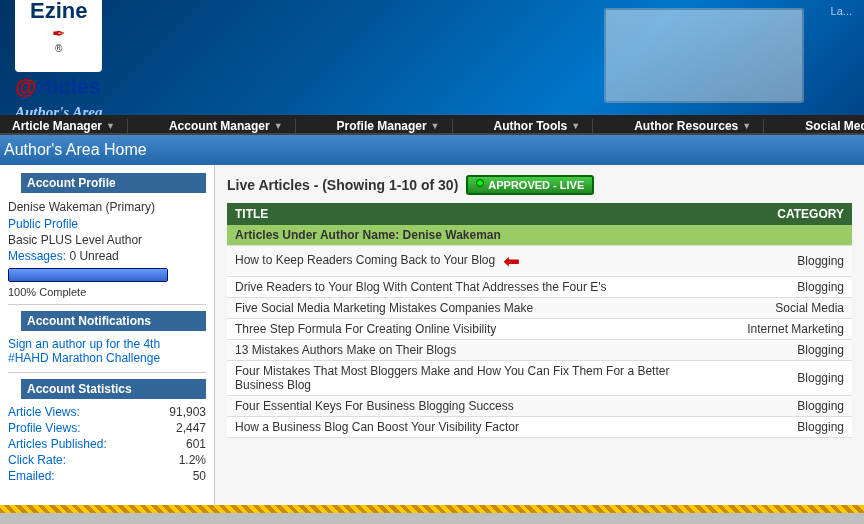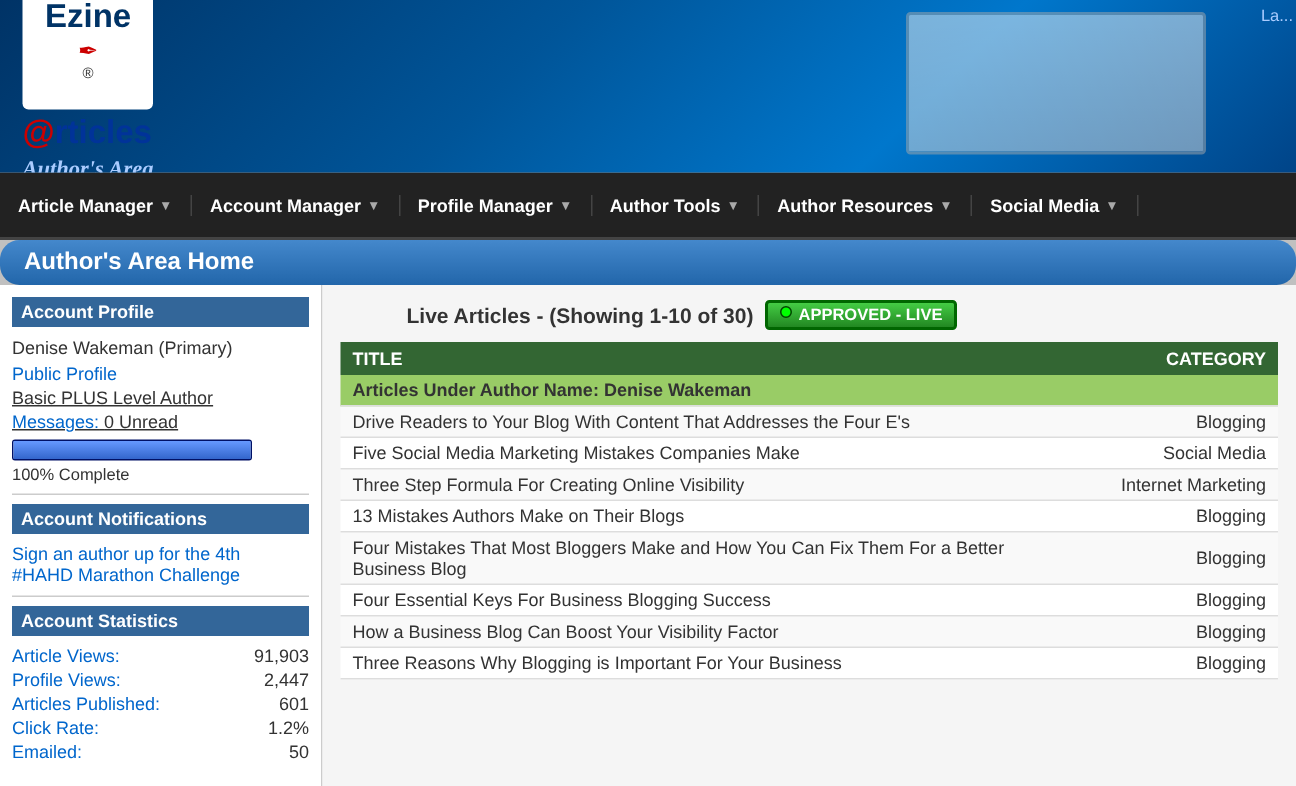--- a/index.html
+++ b/index.html
@@ -24,24 +24,25 @@
       align-items: center;
       background: white;
       border-radius: 4px;
       padding: 4px 8px;
       flex-direction: column;
     }
 
     
     .nav {
       background: #222222;
-      height: 45px;
-      display: flex;
-      align-items: center;
+      height: 20px;
+      display: flex;
+      align-items: flex-end;
       border-bottom: 2px solid #444;
+      gap: 29px;
     }
     .nav-item {
       display: flex;
       align-items: center;
       padding: 0 12px;
       color: white;
       font-size: 12px;
       font-weight: bold;
       cursor: pointer;
       white-space: nowrap;
@@ -50,25 +51,24 @@
     }
     .nav-item .nav-arrow {
       margin-left: 4px;
       font-size: 9px;
       color: #aaa;
     }
 
     
     .page-title-bar {
       background: linear-gradient(to bottom, #4488cc, #2266aa);
-      padding: 6px 16px;
+      padding: 6px 4px;
       color: white;
       font-size: 16px;
-      font-weight: bold;
-      border-radius: 13px;
+      font-weight: normal;
     }
 
     
     .main-layout {
       display: flex;
       background: #f0f0f0;
       min-height: 340px;
     }
 
     
@@ -79,38 +79,38 @@
       border-right: 1px solid #ccc;
       padding: 8px;
     }
     .sidebar-section-title {
       background: #336699;
       color: white;
       font-weight: bold;
       font-size: 12px;
       padding: 3px 6px;
       margin-bottom: 5px;
+      margin-left: 13px;
     }
     .sidebar-name {
       font-size: 12px;
       color: #333;
       padding: 2px 0;
     }
     .sidebar-link {
       color: #0066cc;
       text-decoration: none;
       font-size: 12px;
       display: block;
       padding: 1px 0;
     }
     .sidebar-text {
       font-size: 12px;
       color: #333;
       padding: 1px 0;
-      text-decoration: underline;
     }
     .progress-bar-container {
       background: #003399;
       border: 1px solid #001166;
       height: 14px;
       width: 160px;
       margin: 4px 0;
       position: relative;
       border-radius: 2px;
     }
@@ -150,21 +150,20 @@
       padding: 10px 12px;
       background: #f5f5f5;
     }
     .live-articles-header {
       display: flex;
       align-items: center;
       margin-bottom: 8px;
       font-size: 14px;
       color: #333;
       font-weight: bold;
-      margin-left: 44px;
     }
     .approved-badge {
       background: linear-gradient(to bottom, #44cc44, #228822);
       color: white;
       font-size: 11px;
       font-weight: bold;
       padding: 2px 8px;
       border-radius: 3px;
       margin-left: 8px;
       border: 2px solid #006600;
@@ -251,21 +250,21 @@
       <span style="font-size:10px;color:#333;vertical-align:super;">®</span>
       <br>
     </div>
     <div style="margin-top:2px;">
       <span style="font-size:22px;font-weight:bold;color:#cc0000;font-family:Arial;">@</span><span style="font-size:22px;font-weight:bold;color:#003399;font-family:Arial;">rticles</span>
     </div>
     <div style="color:#aaccff;font-style:italic;font-size:15px;font-family:Georgia,serif;margin-top:4px;font-weight:bold;">Author's Area</div>
   </div>
 
   <div style="position:absolute;right:60px;top:8px;width:200px;height:95px;background:linear-gradient(to bottom,#f5f5f5,#ddd);border:2px solid #aaa;border-radius:3px;opacity:0.5;"></div>
-  <div style="position:absolute;right:2px;top:5px;color:#aaccff;font-size:11px;">La...</div>
+  <div style="position:absolute;right:12px;top:5px;color:#aaccff;font-size:11px;">La...</div>
 </div>
 
 <div class="nav">
   <div class="nav-item">
     <span>Article Manager</span>
     <span class="nav-arrow">▼</span>
   </div>
   <div class="nav-item">
     <span>Account Manager</span>
     <span class="nav-arrow">▼</span>
@@ -357,20 +356,24 @@
         <tr>
           <th>TITLE</th>
           <th class="col-category">CATEGORY</th>
         </tr>
       </thead>
       <tbody>
         <tr class="author-name-row">
           <td colspan="2">Articles Under Author Name: Denise Wakeman</td>
         </tr>
 
+      <tr style="position: relative;">
+            <td class="article-title" style="position: relative;">How to Keep Readers Coming Back to Your Blog<span style="color: rgb(204, 0, 0); font-size: 20px; margin-left: 8px; display: inline-block; vertical-align: middle;">⬅</span></td>
+            <td class="article-category">Blogging</td>
+          </tr>
           <tr>
             <td class="article-title">Drive Readers to Your Blog With Content That Addresses the Four E's</td>
             <td class="article-category">Blogging</td>
           </tr>
           <tr>
             <td class="article-title">Five Social Media Marketing Mistakes Companies Make</td>
             <td class="article-category">Social Media</td>
           </tr>
           <tr>
             <td class="article-title">Three Step Formula For Creating Online Visibility</td>
@@ -385,22 +388,18 @@
             <td class="article-category">Blogging</td>
           </tr>
           <tr>
             <td class="article-title">Four Essential Keys For Business Blogging Success</td>
             <td class="article-category">Blogging</td>
           </tr>
           <tr>
             <td class="article-title">How a Business Blog Can Boost Your Visibility Factor</td>
             <td class="article-category">Blogging</td>
           </tr>
-          <tr>
-            <td class="article-title">Three Reasons Why Blogging is Important For Your Business</td>
-            <td class="article-category">Blogging</td>
-          </tr>
         </tbody>
     </table>
   </div>
 </div>
 
 <div class="bottom-border"></div>
 
 </body></html>

